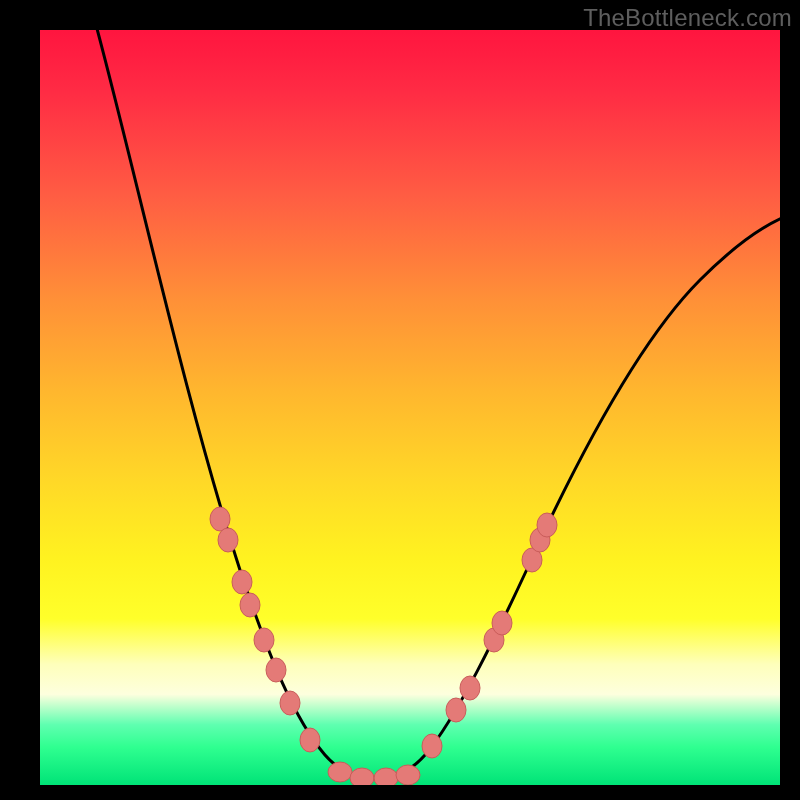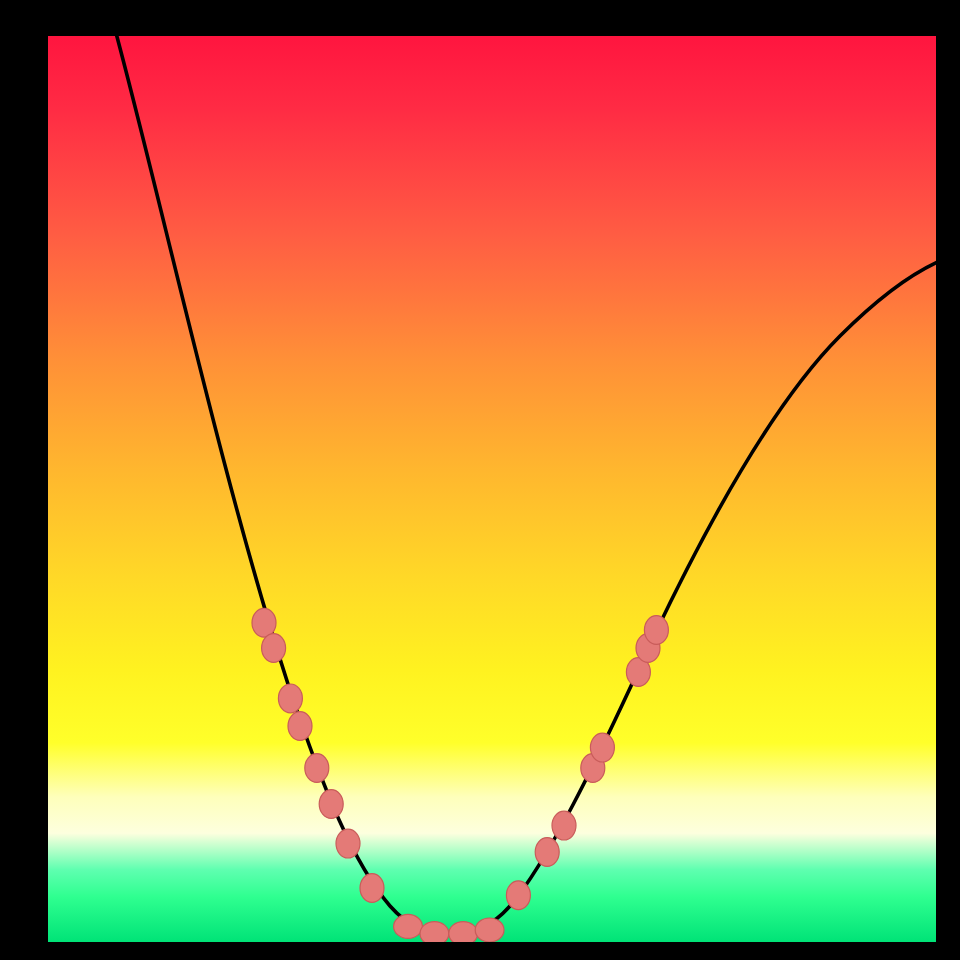--- a/index.html
+++ b/index.html
@@ -107,13 +107,14 @@
         <ellipse cx="430" cy="658" rx="10" ry="12"></ellipse>
         <ellipse cx="454" cy="610" rx="10" ry="12"></ellipse>
         <ellipse cx="462" cy="593" rx="10" ry="12"></ellipse>
         <ellipse cx="492" cy="530" rx="10" ry="12"></ellipse>
         <ellipse cx="500" cy="510" rx="10" ry="12"></ellipse>
         <ellipse cx="507" cy="495" rx="10" ry="12"></ellipse>
       </g>
     </svg>
   </div>
 
+  <div class="watermark">TheBottleneck.com</div>
 </div>
 
 </body></html>

